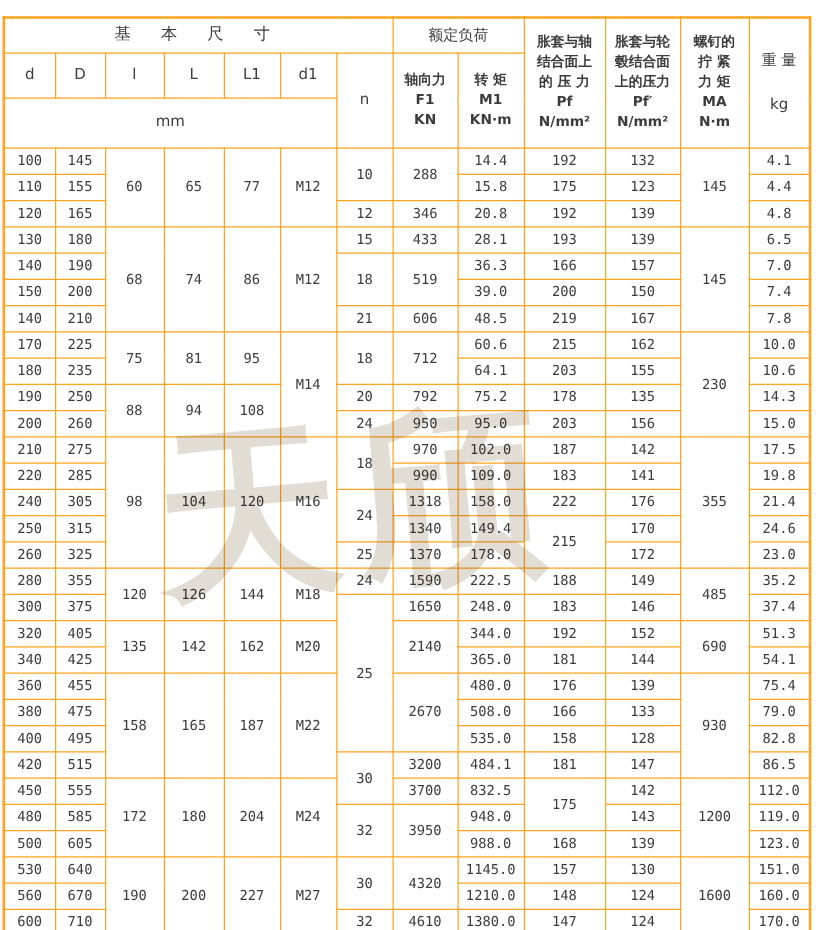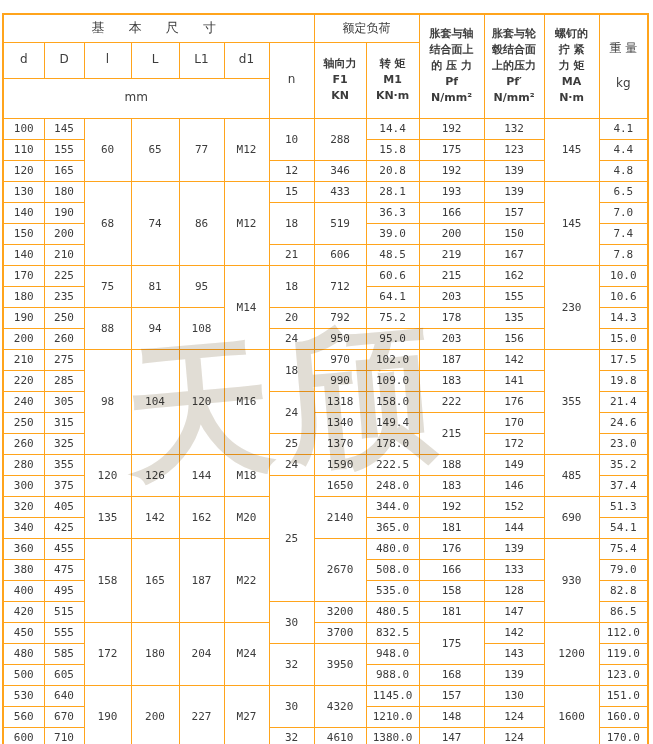--- a/index.html
+++ b/index.html
@@ -351,21 +351,21 @@
         <td>535.0</td>
         <td>158</td>
         <td>128</td>
         <td>82.8</td>
       </tr>
       <tr>
         <td>420</td>
         <td>515</td>
         <td rowspan="2">30</td>
         <td>3200</td>
-        <td>480.5</td>
+        <td>484.1</td>
         <td>181</td>
         <td>147</td>
         <td>86.5</td>
       </tr>
       <tr>
         <td>450</td>
         <td>555</td>
         <td rowspan="3">172</td>
         <td rowspan="3">180</td>
         <td rowspan="3">204</td>

